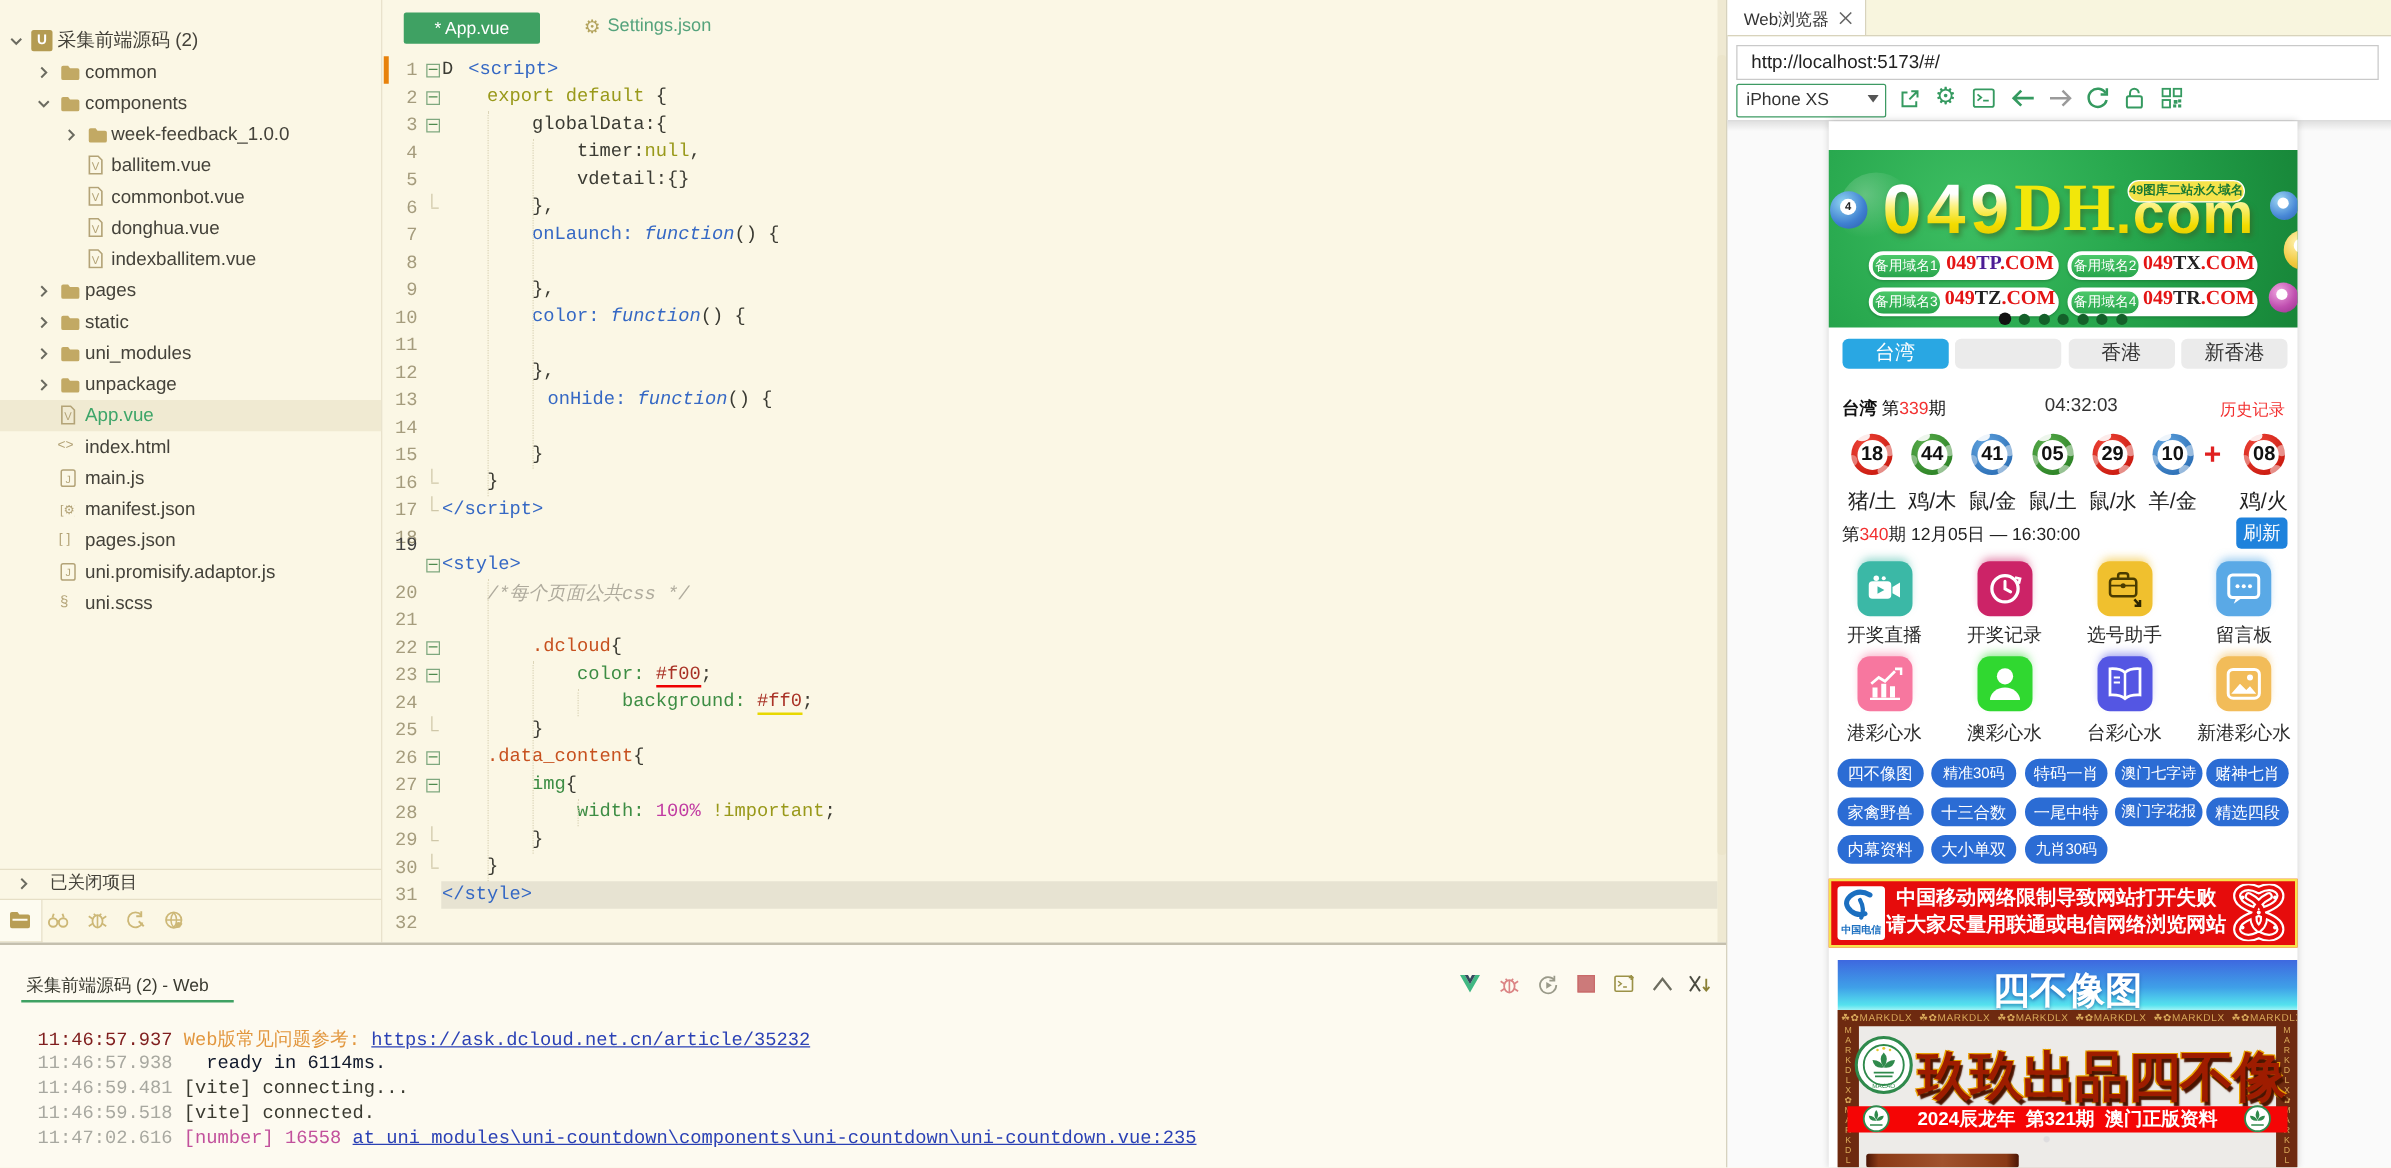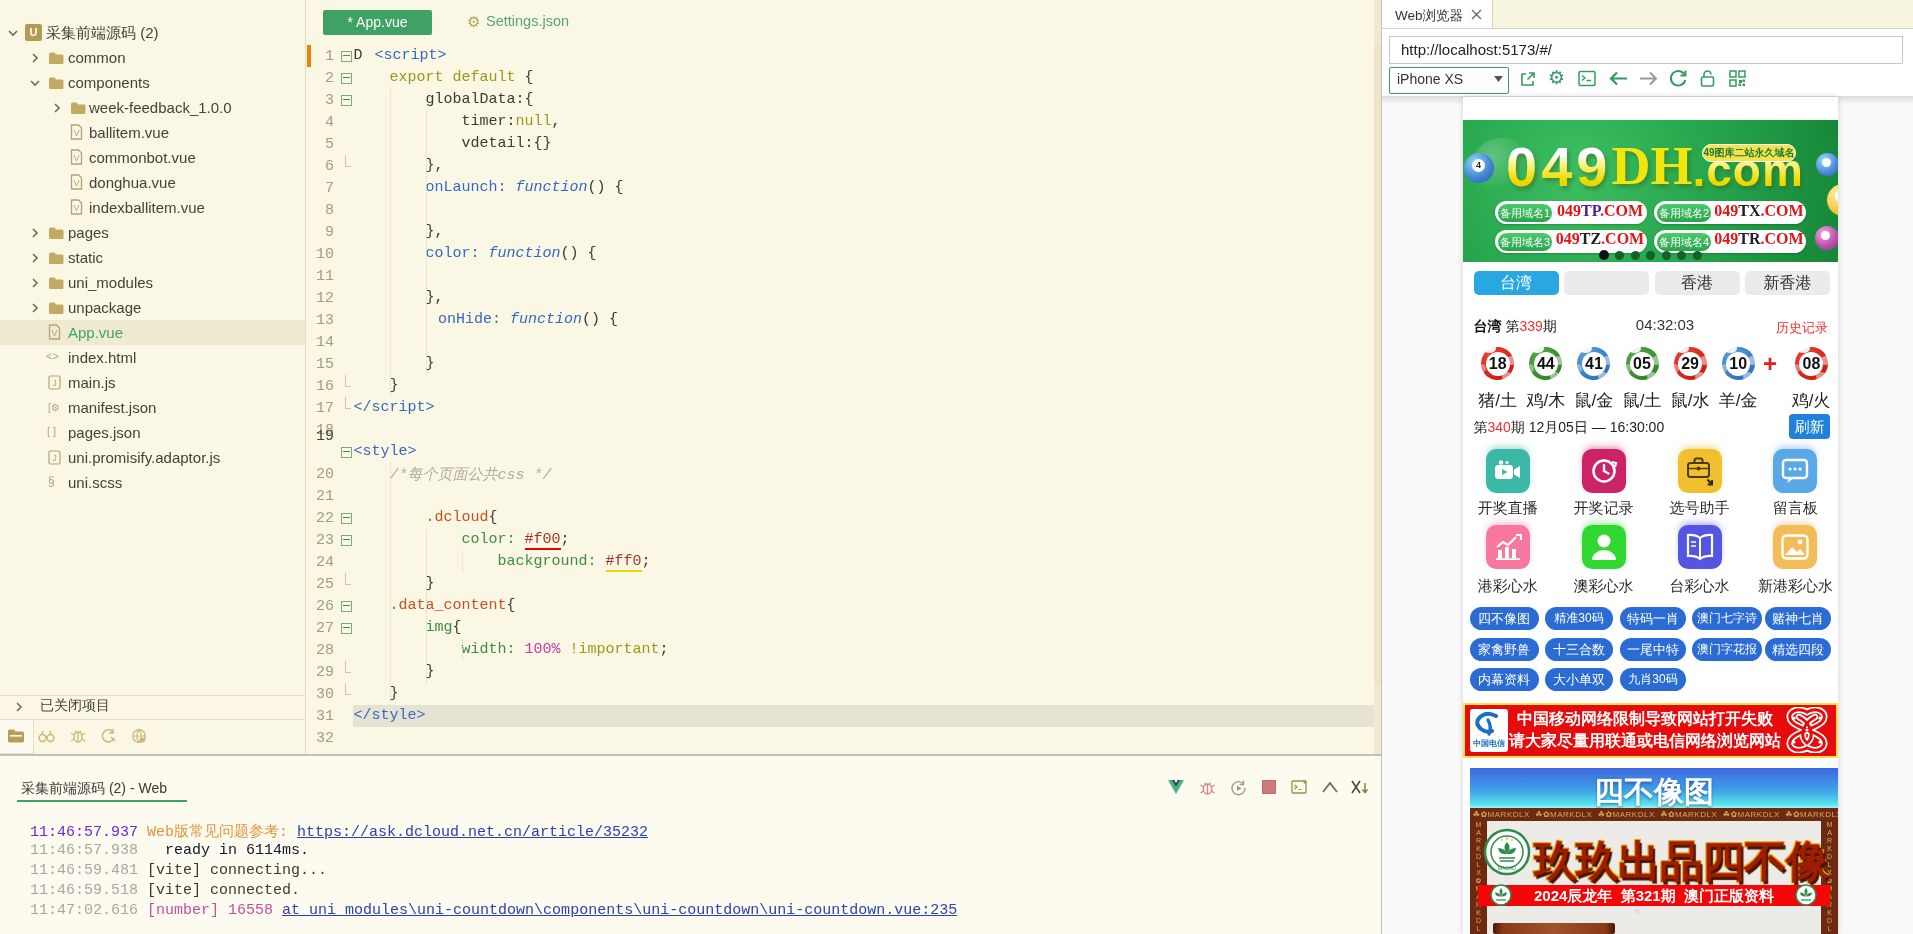--- a/index.html
+++ b/index.html
@@ -271,21 +271,21 @@
       <path d="M3.5 6 l2.5 2 -2.5 2 M7.5 10.5 h3" stroke="#9B9147" stroke-width="1.2" fill="none"></path>
       <path d="M14 1 v4 M12 3 h4" stroke="#9B9147" stroke-width="1.2"></path>
     </svg>
     <svg class="abs" style="left:1322px;top:781px" width="16" height="12" viewBox="0 0 16 12">
       <path d="M1 11 L8 2 L15 11" fill="none" stroke="#6d6d60" stroke-width="1.8"></path>
     </svg>
     <svg class="abs" style="left:1351px;top:779px" width="18" height="16" viewBox="0 0 18 16">
       <path d="M1 2 l8 12 M9 2 L1 14" stroke="#4a4a40" stroke-width="1.6"></path>
       <path d="M14 4 v9 M11.5 10.5 L14 13.5 L16.5 10.5" fill="none" stroke="#8B8136" stroke-width="1.5"></path>
     </svg>
-    <div class="abs mono" style="left:30px;top:822px;font-size:15px;white-space:pre;"><span style="color:#6d28d9;">11:46:57.937 </span><span style="color:#E2973F;">Web版常见问题参考:</span><span style="color:#3B3B33;"> </span><span style="color:#2B41B5;text-decoration:underline;">https://ask.dcloud.net.cn/article/35232</span></div>
+    <div class="abs mono" style="left:30px;top:822px;font-size:15px;white-space:pre;"><span style="color:#7f1d1d;">11:46:57.937 </span><span style="color:#E2973F;">Web版常见问题参考:</span><span style="color:#3B3B33;"> </span><span style="color:#2B41B5;text-decoration:underline;">https://ask.dcloud.net.cn/article/35232</span></div>
     <div class="abs mono" style="left:30px;top:842px;font-size:15px;white-space:pre;"><span style="color:#A8A8A0;">11:46:57.938 </span><span style="color:#0f172a;">  ready in 6114ms.</span></div>
     <div class="abs mono" style="left:30px;top:862px;font-size:15px;white-space:pre;"><span style="color:#A8A8A0;">11:46:59.481 </span><span style="color:#3a3a30;">[vite] connecting...</span></div>
     <div class="abs mono" style="left:30px;top:882px;font-size:15px;white-space:pre;"><span style="color:#A8A8A0;">11:46:59.518 </span><span style="color:#3a3a30;">[vite] connected.</span></div>
     <div class="abs mono" style="left:30px;top:902px;font-size:15px;white-space:pre;"><span style="color:#A8A8A0;">11:47:02.616 </span><span style="color:#C2519C;">[number] 16558</span><span style="color:#3B3B33;"> </span><span style="color:#2B41B5;text-decoration:underline;">at uni_modules\uni-countdown\components\uni-countdown\uni-countdown.vue:235</span></div>
 <div class="abs" style="left:1381px;top:0;width:532px;height:934px;background:#fff;border-left:1px solid #C9C3AC;"></div>
     <div class="abs" style="left:1382px;top:0;width:531px;height:28px;background:#F8F5DE;border-bottom:1px solid #D8D3BC;"></div>
     <div class="abs" style="left:1382px;top:0;width:110px;height:28px;background:#fff;border-right:1px solid #D8D3BC;"></div>
     <div class="abs" style="left:1395px;top:7px;font-size:13.5px;color:#333;">Web浏览器</div>
     <svg class="abs" style="left:1471px;top:9px" width="11" height="11" viewBox="0 0 11 11">
       <path d="M1 1 L10 10 M10 1 L1 10" stroke="#666" stroke-width="1.3"></path>

